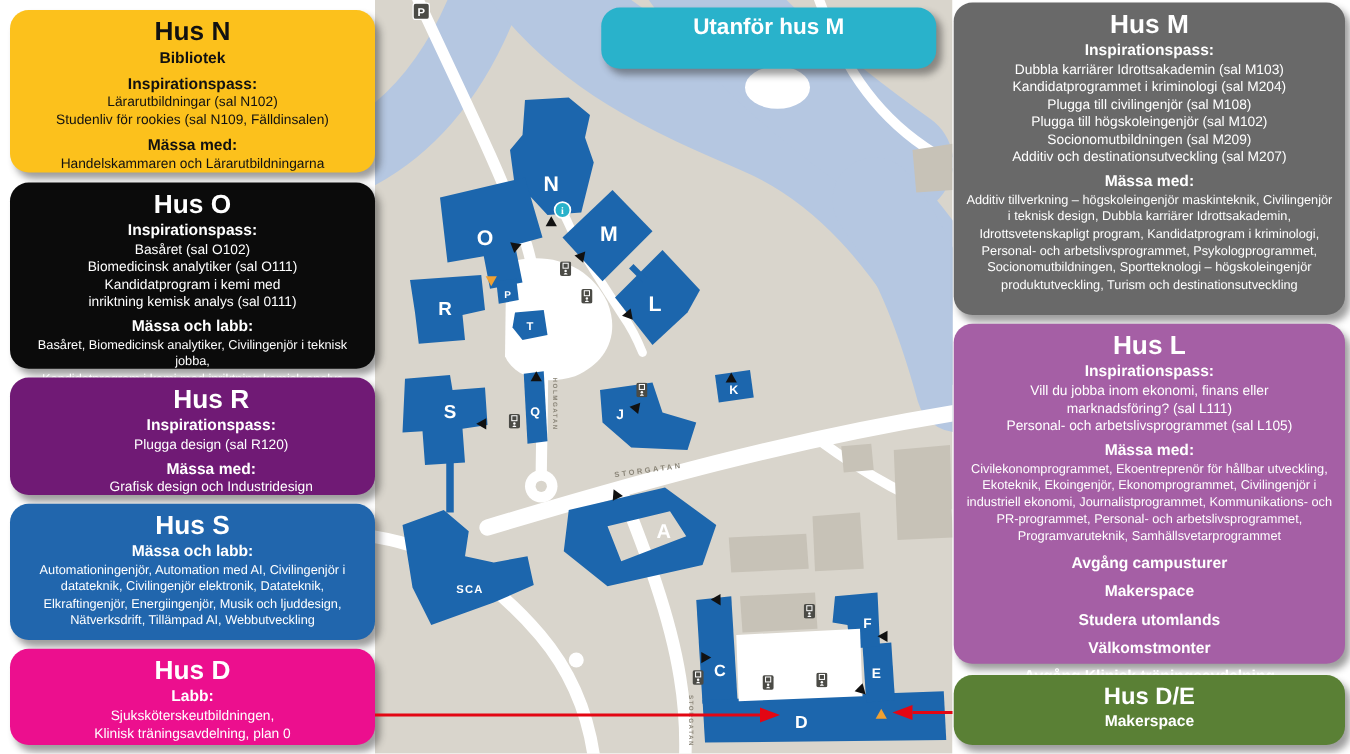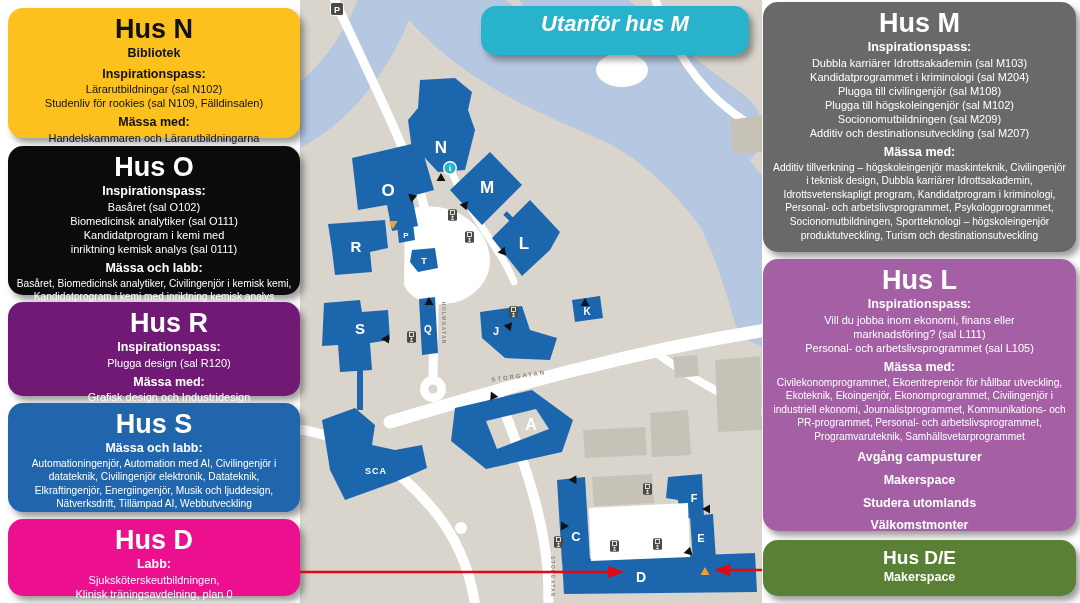--- a/index.html
+++ b/index.html
@@ -1,32 +1,32 @@
 <!DOCTYPE html>
 <html><head>
 <meta charset="utf-8">
 <style>
   html,body{margin:0;padding:0;}
   body{width:1080px;height:603px;position:relative;overflow:hidden;background:#ffffff;
        font-family:"Liberation Sans",sans-serif;}
   .map-wrap{position:absolute;left:300px;top:0;width:462px;height:603px;z-index:1;}
   .box{position:absolute;z-index:10;border-radius:15px;box-shadow:4px 5px 6px rgba(40,40,40,.45);
        color:#fff;text-align:center;padding:6px 8px;box-sizing:border-box;}
-  .t{font-size:27px;font-weight:bold;line-height:1.15;margin-bottom:1px;}
+  .t{font-size:21px;font-weight:bold;line-height:1.15;margin-bottom:1px;}
   .h{font-size:12.5px;font-weight:bold;margin-top:5px;line-height:1.25;}
   .l{font-size:11px;line-height:1.28;}
   .p{font-size:10.2px;line-height:1.33;}
   .dk{color:#111;}
   #b-hus-n{left:8px;top:8px;width:292px;height:130px;background:#fcc11c;}
   #b-hus-o{left:8px;top:146px;width:292px;height:149px;background:#0b0b0b;}
   #b-hus-r{left:8px;top:302px;width:292px;height:94px;background:#701a75;padding-left:38px;}
   #b-hus-s{left:8px;top:403px;width:292px;height:109px;background:#2166ad;}
   #b-hus-d{left:8px;top:519px;width:292px;height:77px;background:#ec0f8e;}
   #b-utanfor{left:481px;top:6px;width:268px;height:49px;background:#29b2cb;padding-top:5px;}
-  #b-utanfor .t{font-size:22px;font-style:italic;}
+  #b-utanfor .t{font-size:18px;}
   #b-utanfor .h{margin-top:1px;}
   #b-hus-m{left:763px;top:2px;width:313px;height:250px;background:#696969;}
   #b-hus-l{left:763px;top:259px;width:313px;height:272px;background:#a55fa5;}
   #b-hus-de{left:763px;top:540px;width:313px;height:56px;background:#5a8035;padding-top:7px;}
   #b-hus-de .t{font-size:19px;}
   #b-hus-l .h.solo{margin-top:7px;}
   .arrows{position:absolute;left:0;top:0;z-index:50;pointer-events:none;}
   svg text.bl{fill:#fff;font-weight:bold;font-family:"Liberation Sans",sans-serif;}
   svg text.street{fill:#8b8679;font-family:"Liberation Sans",sans-serif;font-weight:bold;}
 </style>
@@ -178,21 +178,21 @@
 </div>
 
 <div class="box" id="b-hus-o">
   <div class="t">Hus O</div>
   <div class="h" style="margin-top:0">Inspirationspass:</div>
   <div class="l">Basåret (sal O102)</div>
   <div class="l">Biomedicinsk analytiker (sal O111)</div>
   <div class="l">Kandidatprogram i kemi med</div>
   <div class="l">inriktning kemisk analys (sal 0111)</div>
   <div class="h">Mässa och labb:</div>
-  <div class="p">Basåret, Biomedicinsk analytiker, Civilingenjör i kemisk kemi,</div>
+  <div class="p">Basåret, Biomedicinsk analytiker, Civilingenjör i teknisk jobba,</div>
   <div class="p">Kandidatprogram i kemi med inriktning kemisk analys</div>
 </div>
 
 <div class="box" id="b-hus-r">
   <div class="t">Hus R</div>
   <div class="h" style="margin-top:0">Inspirationspass:</div>
   <div class="l">Plugga design (sal R120)</div>
   <div class="h">Mässa med:</div>
   <div class="l">Grafisk design och Industridesign</div>
 </div>

